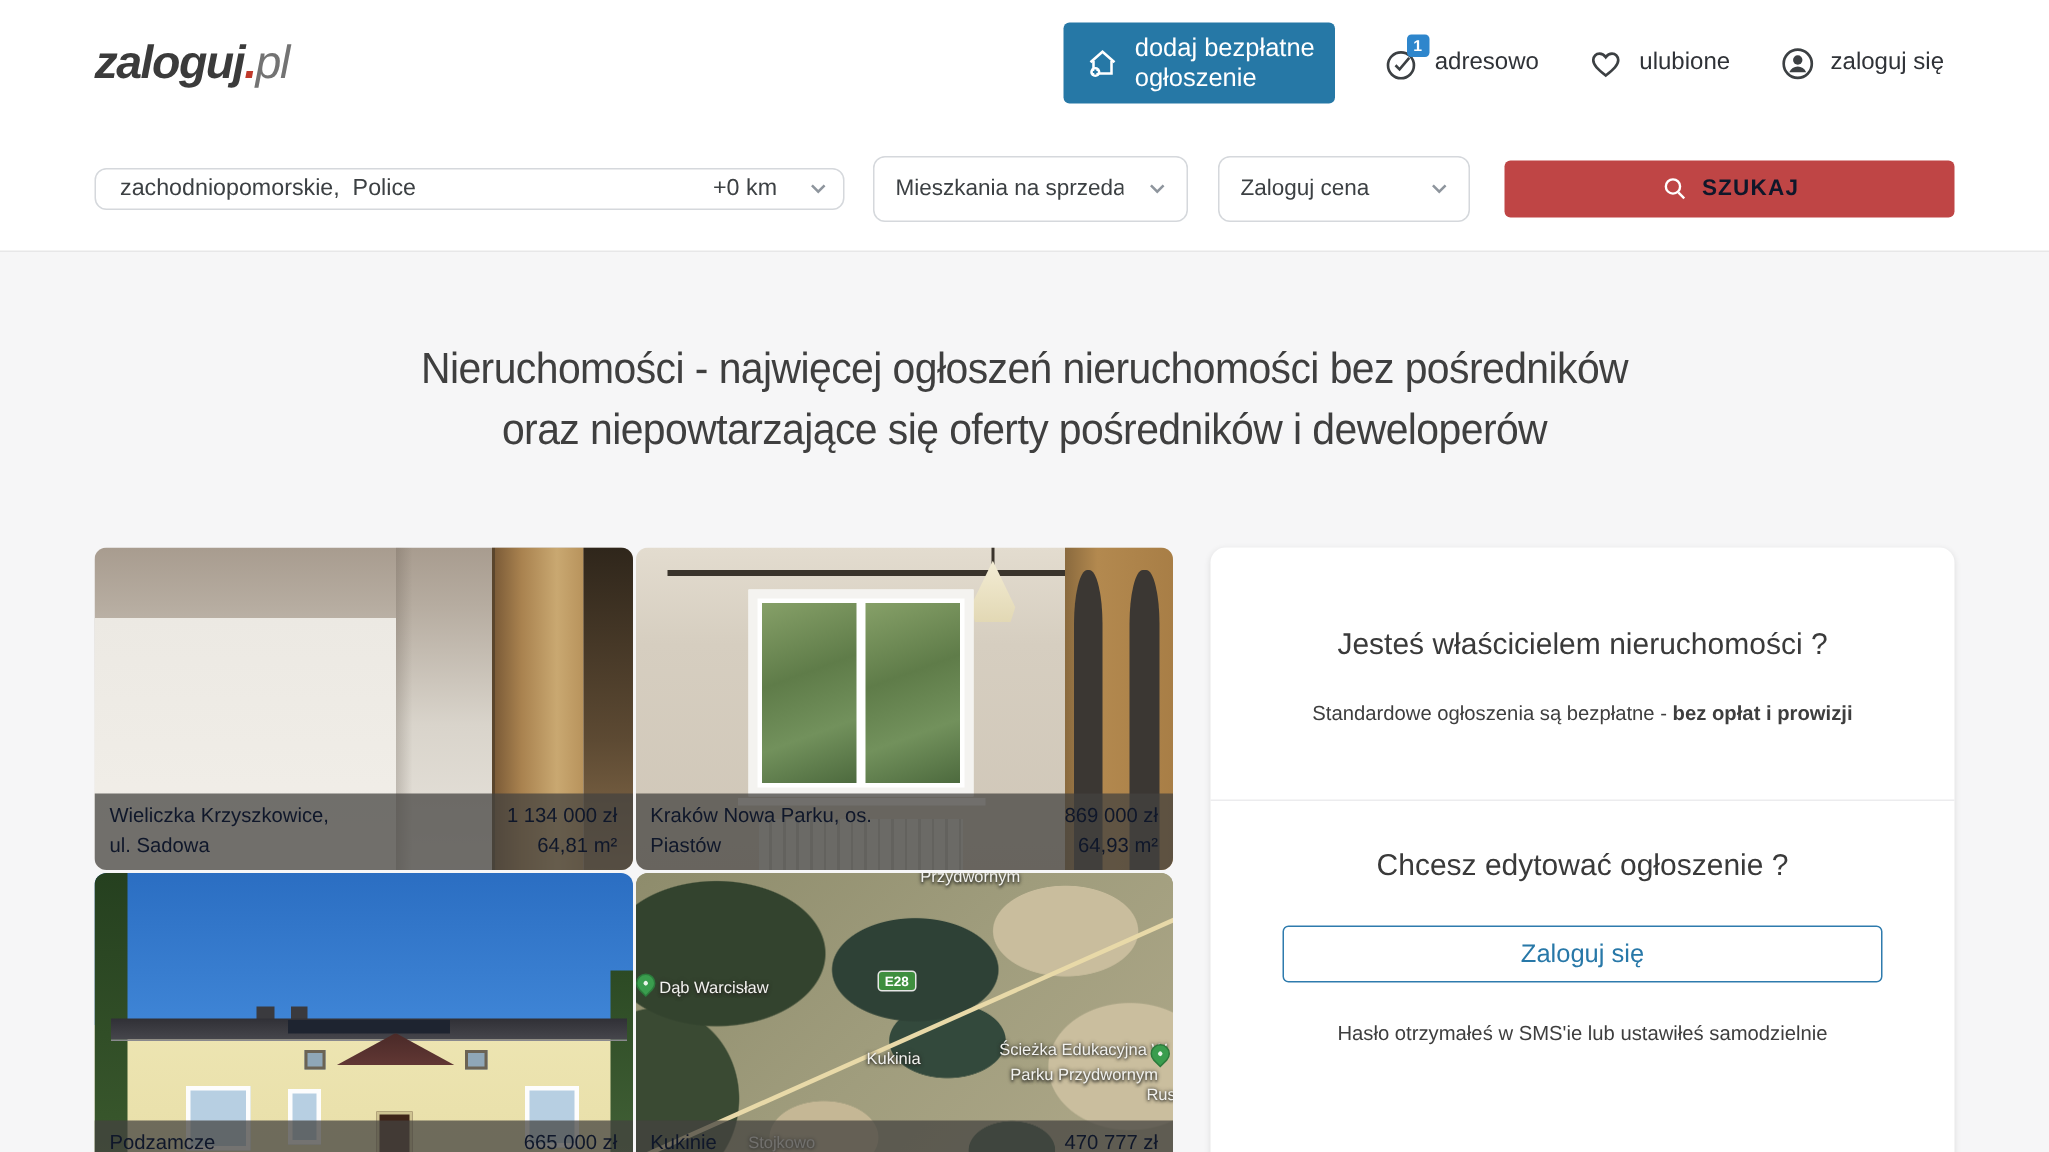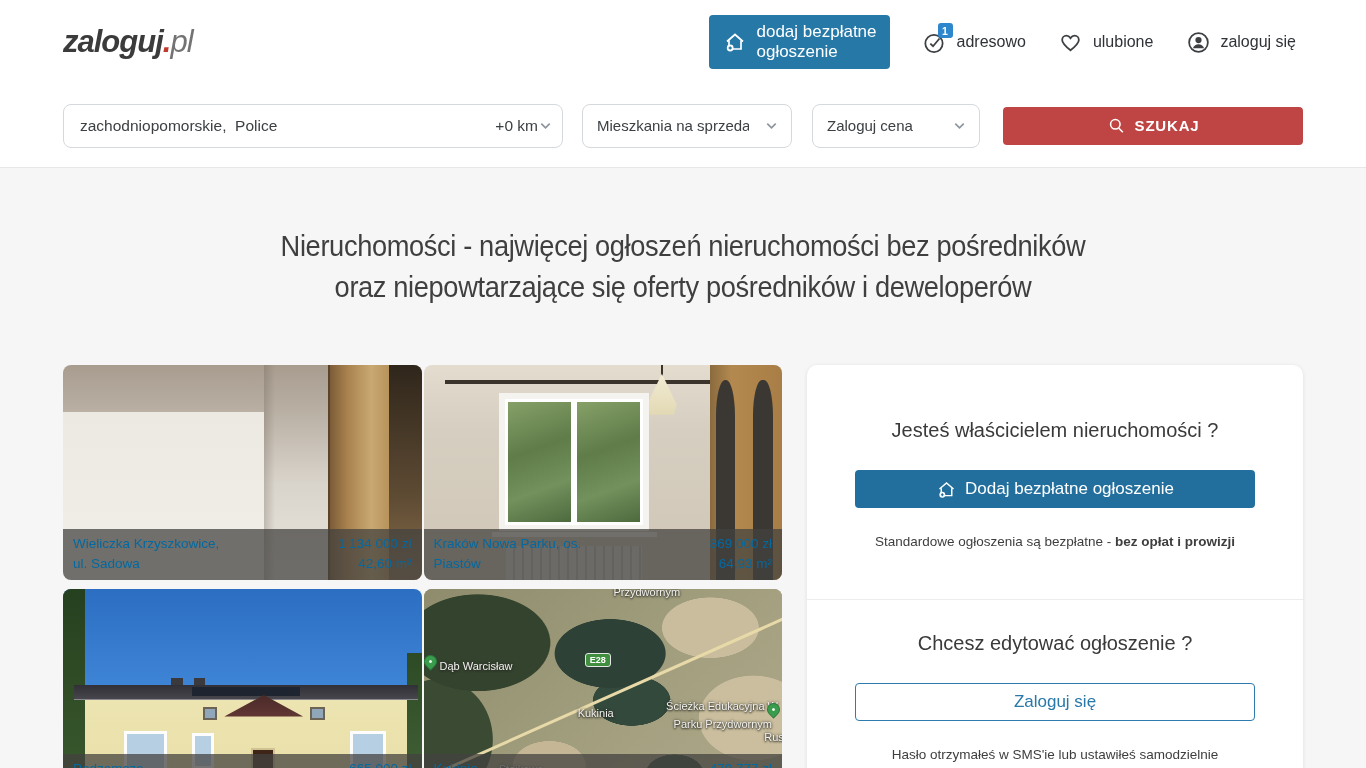--- a/index.html
+++ b/index.html
@@ -18,48 +18,48 @@
   .btn-add .txt { font-size:17px; line-height:1.18; font-family:"Liberation Sans",sans-serif; }
   .top-link { display:flex; align-items:center; gap:9px; font-size:16px; color:#2f3237; cursor:pointer; }
   .icon-wrap { position:relative; width:26px; height:26px; display:flex; align-items:center; justify-content:center; }
   .badge { position:absolute; top:-6px; right:-5px; min-width:15px; height:15px; background:#2e86cc;
            color:#fff; font-size:10.5px; font-weight:bold; border-radius:3px; display:flex;
            align-items:center; justify-content:center; padding:0 3px; }
 
   
   .searchbar { height:84px; display:flex; align-items:center; padding:0 63px;
                border-bottom:1px solid #e7e7e8; background:#fff; }
-  .loc-wrap { position:relative; width:500px; height:44px; }
+  .loc-wrap { position:relative; width:500px; height:28px; }
   .loc-wrap input { width:100%; height:100%; border:1px solid #d5d8dc; border-radius:8px;
                     padding:0 120px 0 16px; font-size:15.5px; color:#3c4043;
                     font-family:"Liberation Sans",sans-serif; outline:none; background:#fff; }
   .radius { position:absolute; right:10px; top:0; height:100%; display:flex; align-items:center;
-            gap:0; font-size:15.5px; color:#3c4043; cursor:pointer; background:transparent; border:none; }
+            gap:20px; font-size:15.5px; color:#3c4043; cursor:pointer; background:transparent; border:none; }
   .selectbox { height:44px; border:1px solid #d5d8dc; border-radius:8px; background:#fff;
                display:flex; align-items:center; justify-content:space-between;
                padding:0 12px 0 14px; font-size:15px; color:#3c4043; cursor:pointer; }
   .sel-cat { width:210px; margin-left:19px; }
   .sel-cat .val { max-width:152px; overflow:hidden; white-space:nowrap; display:block; }
   .sel-price { width:168px; margin-left:20px; }
-  .btn-search { margin-left:23px; width:300px; height:38px; background:#bf4545; color:#ffffff;
+  .btn-search { margin-left:23px; width:300px; height:38px; background:#bf4545; color:#0f172a;
                 border:none; border-radius:4px; font-size:15px; font-weight:bold;
                 letter-spacing:.8px; display:flex; align-items:center; justify-content:center;
                 gap:9px; cursor:pointer; font-family:"Liberation Sans",sans-serif; }
 
   
   .main { height:600px; background:#f6f6f7; overflow:hidden; }
   h1.hero { margin-top:58px; text-align:center; font-size:29px; font-weight:400; color:#3f3f3f;
             line-height:1.4; letter-spacing:-.4px; transform:scaleX(.94); }
   .content { display:flex; margin-top:58px; padding:0 63px; gap:25px; }
 
   
   .grid { width:719px; display:grid; grid-template-columns:1fr 1fr; gap:2px; }
   .card { position:relative; height:215px; border-radius:8px; overflow:hidden; cursor:pointer; }
   .overlay { position:absolute; left:0; right:0; bottom:0; min-height:46px;
-             background:rgba(68,66,64,.74); color:#0369a1; display:flex; justify-content:space-between;
+             background:rgba(68,66,64,.74); color:#0f172a; display:flex; justify-content:space-between;
              padding:5px 10px 6px 10px; font-size:13.5px; line-height:1.5; }
   .overlay .right { text-align:right; white-space:nowrap; }
   .card.cut .overlay { bottom:auto; top:165px; height:50px; }
 
   .art, .art div { position:absolute; }
   .art { inset:0; }
 
   
   .p1 { background:linear-gradient(180deg,#a89c8f 0%,#b6aca0 18%,#d9d4cb 55%,#e9e5de 100%); }
   .p1 .wardrobe { left:0; width:56%; top:22%; bottom:0; background:linear-gradient(180deg,#ece9e3,#f2efe9); }
@@ -250,21 +250,21 @@
             <div class="door"></div>
             <div class="jamb"></div>
         </div>
         <figcaption class="overlay">
           <span class="left">
             <span>Wieliczka Krzyszkowice,</span><br>
             <span>ul. Sadowa</span>
           </span>
           <span class="right">
             <span>1 134 000 zł</span><br>
-            <span>42,60 m²</span>
+            <span>64,81 m²</span>
           </span>
         </figcaption>
       </figure>
 
       <figure class="card">
         <div class="art p2">
           <div class="rod"></div>
             <div class="cord"></div>
             <div class="lamp"></div>
           <div class="window">
@@ -337,31 +337,20 @@
           <span class="right">
             <span>470 777 zł</span>
           </span>
         </figcaption>
       </figure>
 
     </div>
 
     <aside class="panel">
       <h2>Jesteś właścicielem nieruchomości ?</h2>
-      <div class="btn-row">
-        <button class="btn-panel solid">
-          <svg width="21" height="21" viewBox="0 0 24 24" fill="none" stroke="#fff" stroke-width="1.7">
-            <path d="M4 11.5 L12 4.5 L20 11.5"></path>
-              <path d="M6 10.5 V19 H18 V10.5"></path>
-            <circle cx="7.2" cy="18" r="3.4" fill="#fff" stroke="none"></circle>
-            <path d="M7.2 16.4v3.2M5.6 18h3.2" stroke="#226f9d" stroke-width="1.4"></path>
-          </svg>
-          <span>Dodaj bezpłatne ogłoszenie</span>
-        </button>
-      </div>
       <p class="note">
         <span>Standardowe ogłoszenia są bezpłatne - </span><b>bez opłat i prowizji</b>
       </p>
       <hr>
       <h2 class="second">Chcesz edytować ogłoszenie ?</h2>
       <div class="btn-row">
         <button class="btn-panel outline">
           <span>Zaloguj się</span>
         </button>
       </div>

